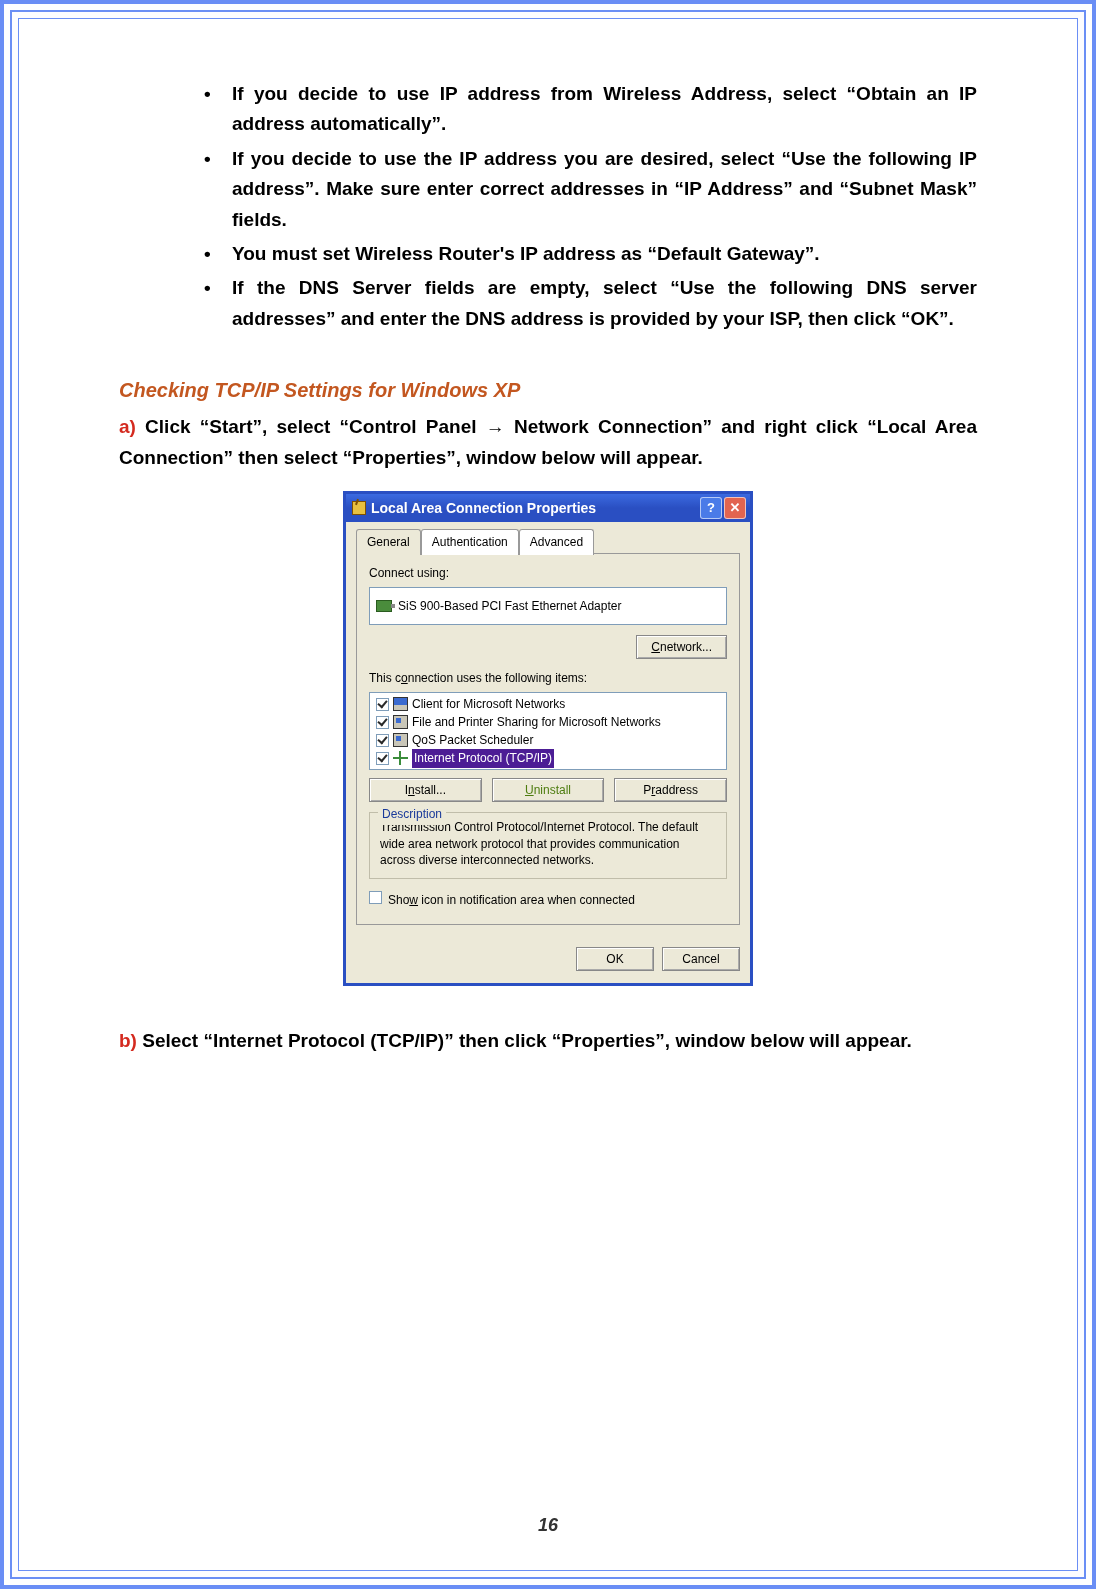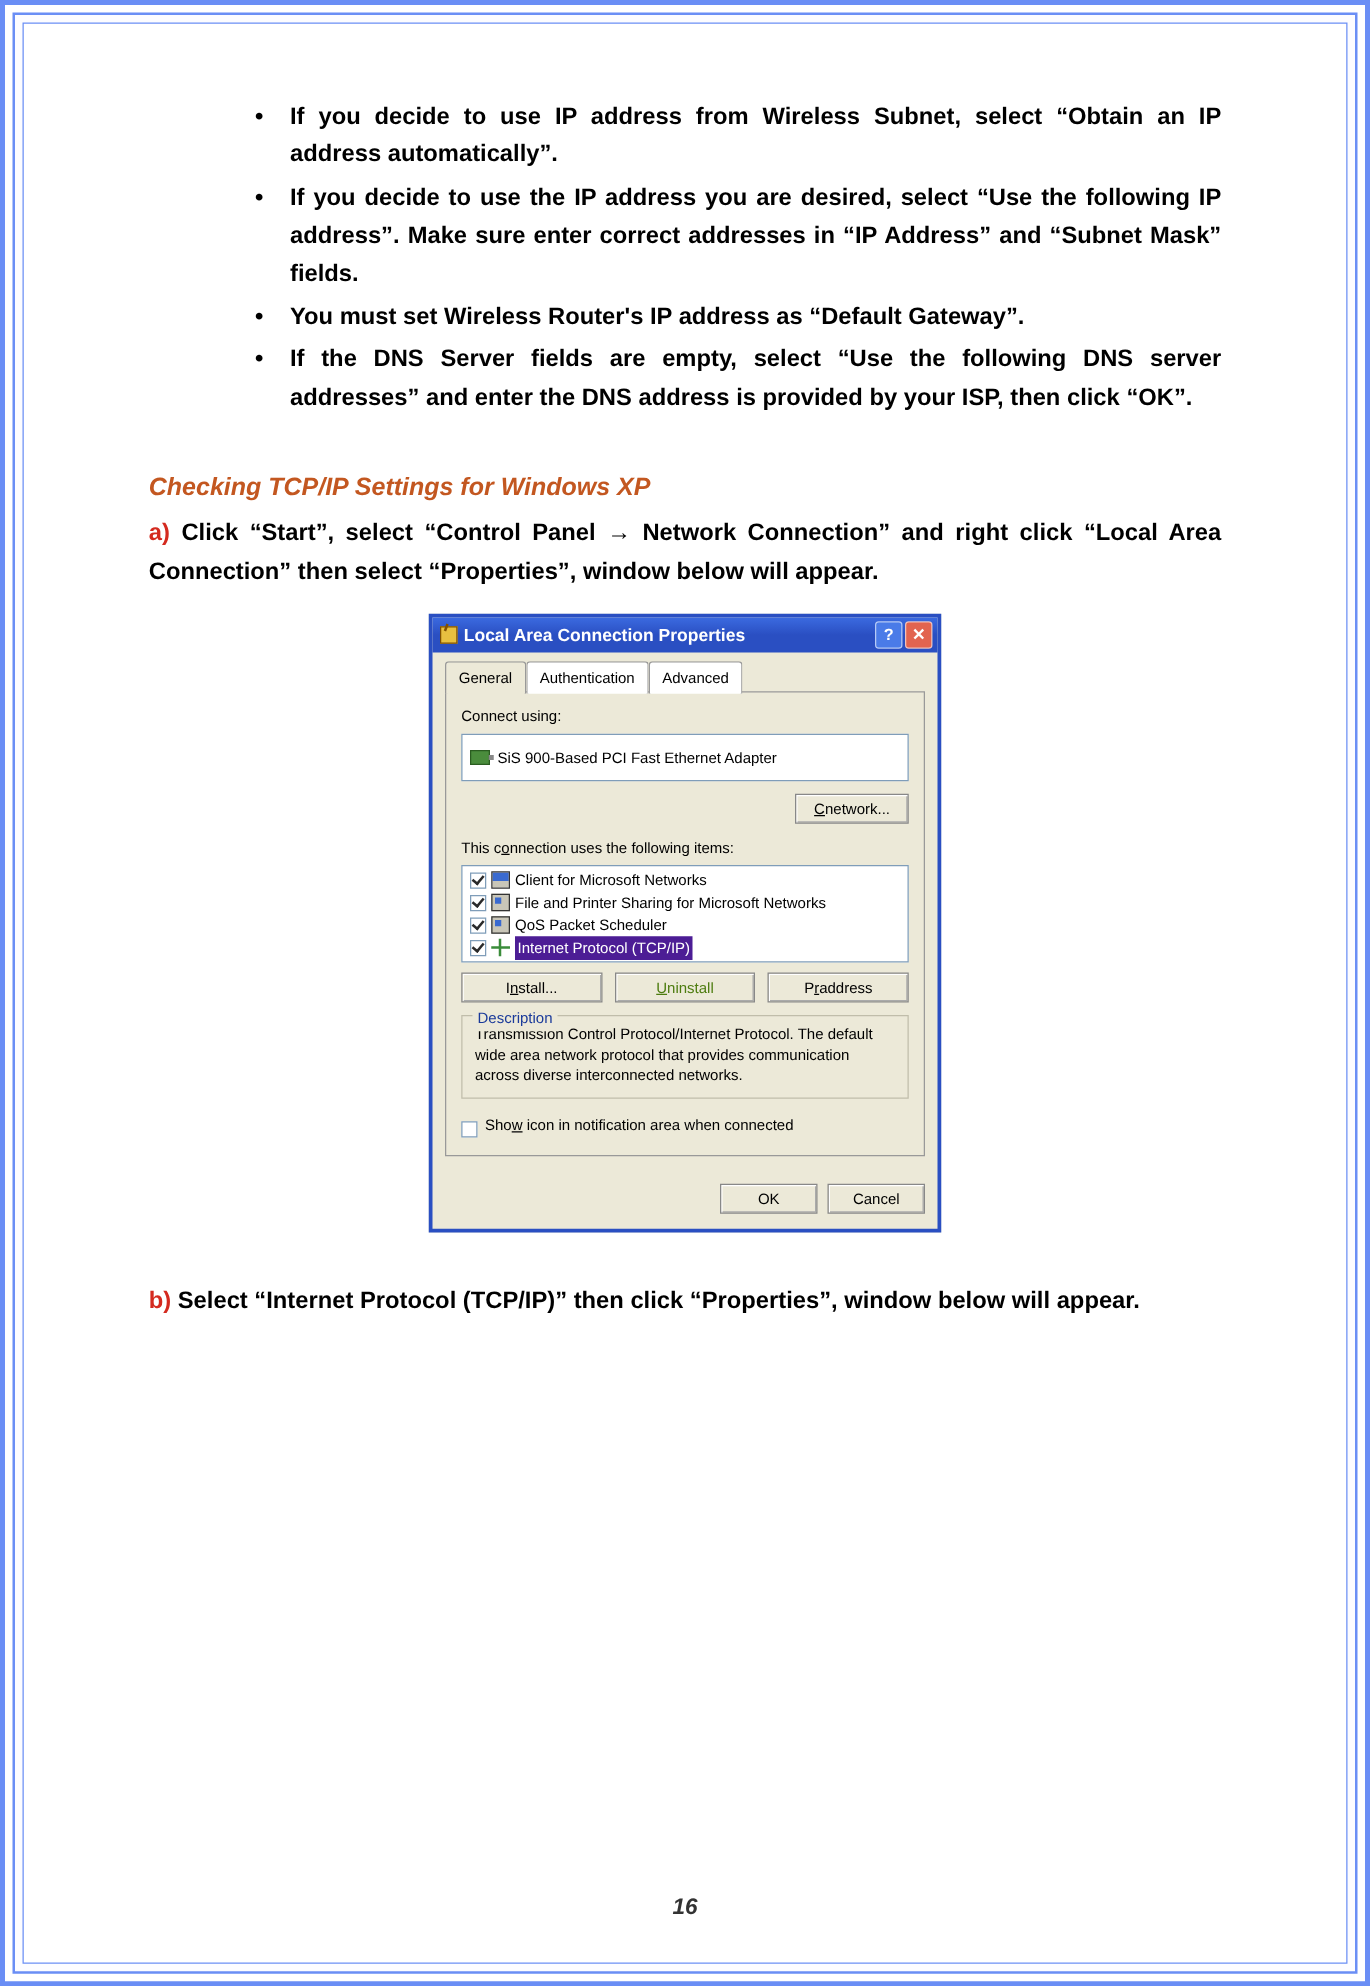--- a/index.html
+++ b/index.html
@@ -216,21 +216,21 @@
     position:relative;
   }
   .fieldset-desc .legend{
     position:absolute;
     top:-8px;left:8px;
     background:#ece9d8;
     padding:0 4px;
     color:#1a3a9a;
   }
   .fieldset-desc .desc-body{font-size:12px;line-height:1.35;}
-  .chk-row{display:flex;align-items:flex-end;gap:6px;margin-top:12px;}
+  .chk-row{display:flex;align-items:flex-start;gap:6px;margin-top:12px;}
   .dlg-footer{
     display:flex;justify-content:flex-end;gap:8px;
     padding:12px 10px 12px 10px;
   }
   .page-number{
     position:absolute;
     bottom:34px;
     left:0;right:0;
     text-align:center;
     font-weight:bold;
@@ -242,21 +242,21 @@
 </head>
 <body>
 
 <div class="outer-frame">
 <div class="mid-frame">
 <div class="inner-frame">
 
 <div class="content">
 
   <ul class="bullets">
-    <li>If you decide to use IP address from Wireless Subnet, select “Obtain an IP address automatically”.</li>
+    <li>If you decide to use IP address from Wireless Address, select “Obtain an IP address automatically”.</li>
     <li>If you decide to use the IP address you are desired, select “Use the following IP address”. Make sure enter correct addresses in “IP Address” and “Subnet Mask” fields.</li>
     <li>You must set Wireless Router's IP address as “Default Gateway”.</li>
     <li>If the DNS Server fields are empty, select “Use the following DNS server addresses” and enter the DNS address is provided by your ISP, then click “OK”.</li>
   </ul>
 
   <div class="section-heading">Checking TCP/IP Settings for Windows XP</div>
 
   <div class="step">
     <span class="label-a">a)</span><span> Click “Start”, select “Control Panel → Network Connection” and right click “Local Area Connection” then select “Properties”, window below will appear.</span>
   </div>

